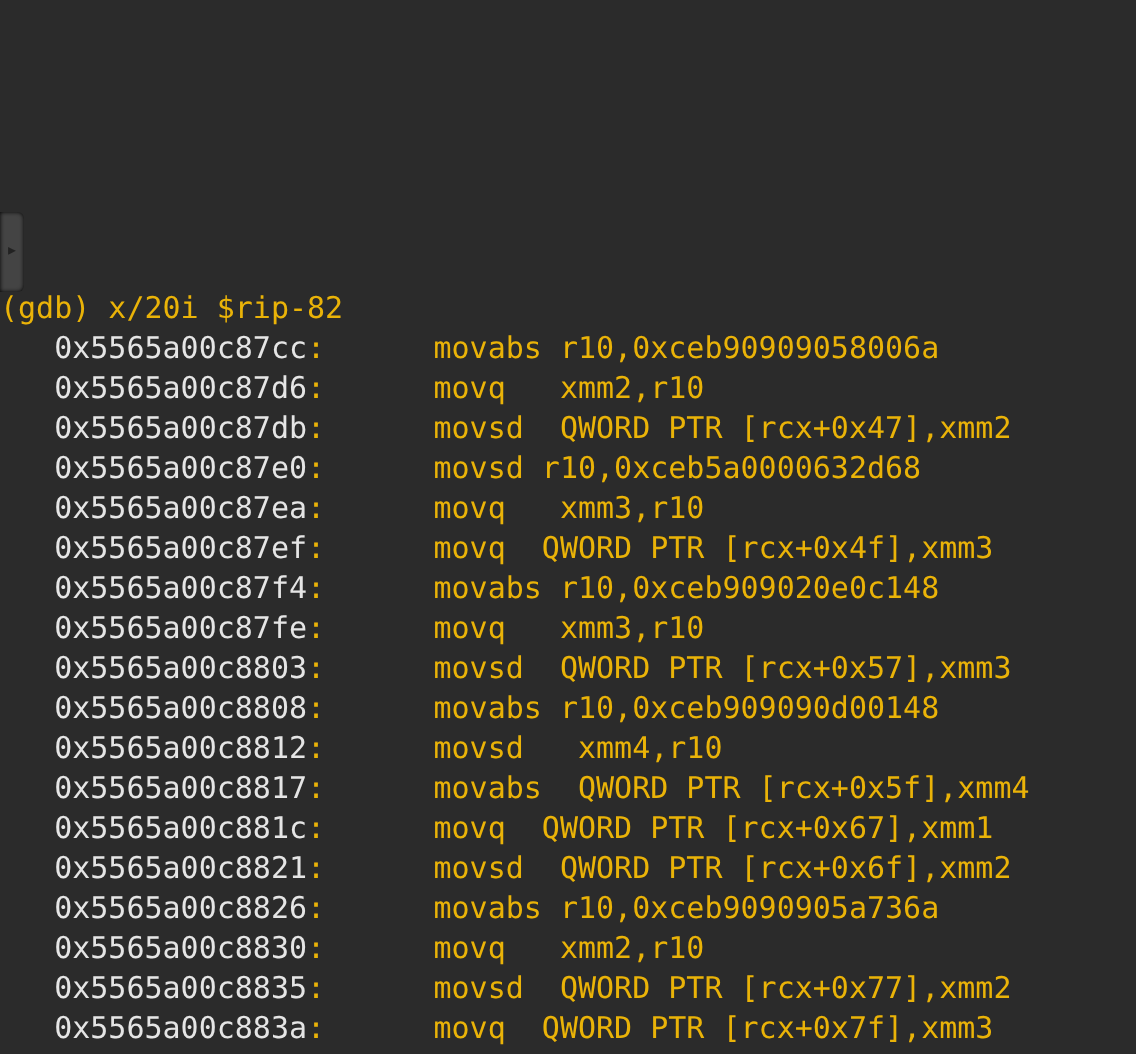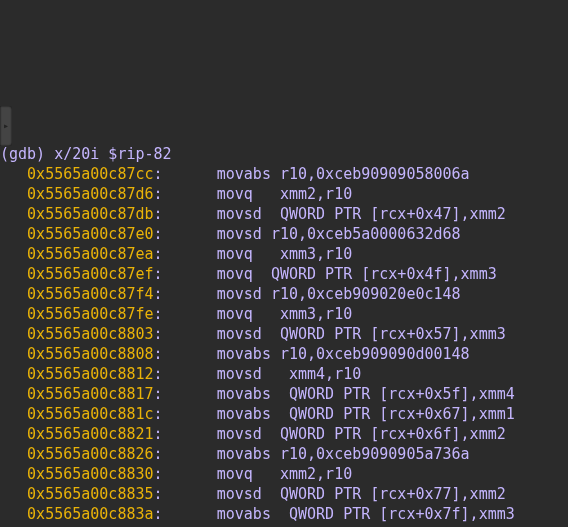--- a/index.html
+++ b/index.html
@@ -11,22 +11,22 @@
   line-height:20px;
   color:#d6d6d6;
   width:568px;
   height:527px;
   overflow:hidden;
   white-space:pre;
 }
 .term{
   padding:4px 0 0 0;
 }
-.addr{ color:#eab308; }
-.txt{ color:#c4b5fd; }
+.addr{ color:#e5e5e5; }
+.txt{ color:#eab308; }
 
 
 .sidetab{
   position:absolute;
   left:0;
   top:106px;
   width:12px;
   height:40px;
   background:#444;
   border-top-right-radius:3px;
@@ -46,32 +46,32 @@
 
 <div class="sidetab"><span>▸</span></div>
 
 <div class="term"><span class="txt">(gdb) x/20i $rip-82</span>
 <div id="disasm-block"><span class="txt">   </span><span class="addr">0x5565a00c87cc</span><span class="txt">:      </span><span class="txt">movabs r10,0xceb90909058006a</span>
 <span class="txt">   </span><span class="addr">0x5565a00c87d6</span><span class="txt">:      </span><span class="txt">movq   xmm2,r10</span>
 <span class="txt">   </span><span class="addr">0x5565a00c87db</span><span class="txt">:      </span><span class="txt">movsd  QWORD PTR [rcx+0x47],xmm2</span>
 <span class="txt">   </span><span class="addr">0x5565a00c87e0</span><span class="txt">:      </span><span class="txt">movsd r10,0xceb5a0000632d68</span>
 <span class="txt">   </span><span class="addr">0x5565a00c87ea</span><span class="txt">:      </span><span class="txt">movq   xmm3,r10</span>
 <span class="txt">   </span><span class="addr">0x5565a00c87ef</span><span class="txt">:      </span><span class="txt">movq  QWORD PTR [rcx+0x4f],xmm3</span>
-<span class="txt">   </span><span class="addr">0x5565a00c87f4</span><span class="txt">:      </span><span class="txt">movsd r10,0xceb909020e0c148</span>
+<span class="txt">   </span><span class="addr">0x5565a00c87f4</span><span class="txt">:      </span><span class="txt">movabs r10,0xceb909020e0c148</span>
 <span class="txt">   </span><span class="addr">0x5565a00c87fe</span><span class="txt">:      </span><span class="txt">movq   xmm3,r10</span>
 <span class="txt">   </span><span class="addr">0x5565a00c8803</span><span class="txt">:      </span><span class="txt">movsd  QWORD PTR [rcx+0x57],xmm3</span>
 <span class="txt">   </span><span class="addr">0x5565a00c8808</span><span class="txt">:      </span><span class="txt">movabs r10,0xceb909090d00148</span>
 <span class="txt">   </span><span class="addr">0x5565a00c8812</span><span class="txt">:      </span><span class="txt">movsd   xmm4,r10</span>
 <span class="txt">   </span><span class="addr">0x5565a00c8817</span><span class="txt">:      </span><span class="txt">movabs  QWORD PTR [rcx+0x5f],xmm4</span>
-<span class="txt">   </span><span class="addr">0x5565a00c881c</span><span class="txt">:      </span><span class="txt">movabs  QWORD PTR [rcx+0x67],xmm1</span>
+<span class="txt">   </span><span class="addr">0x5565a00c881c</span><span class="txt">:      </span><span class="txt">movq  QWORD PTR [rcx+0x67],xmm1</span>
 <span class="txt">   </span><span class="addr">0x5565a00c8821</span><span class="txt">:      </span><span class="txt">movsd  QWORD PTR [rcx+0x6f],xmm2</span>
 <span class="txt">   </span><span class="addr">0x5565a00c8826</span><span class="txt">:      </span><span class="txt">movabs r10,0xceb9090905a736a</span>
 <span class="txt">   </span><span class="addr">0x5565a00c8830</span><span class="txt">:      </span><span class="txt">movq   xmm2,r10</span>
 <span class="txt">   </span><span class="addr">0x5565a00c8835</span><span class="txt">:      </span><span class="txt">movsd  QWORD PTR [rcx+0x77],xmm2</span>
-<span class="txt">   </span><span class="addr">0x5565a00c883a</span><span class="txt">:      </span><span class="txt">movabs  QWORD PTR [rcx+0x7f],xmm3</span>
+<span class="txt">   </span><span class="addr">0x5565a00c883a</span><span class="txt">:      </span><span class="txt">movq  QWORD PTR [rcx+0x7f],xmm3</span>
 <span class="txt">   </span><span class="addr">0x5565a00c883f</span><span class="txt">:      </span><span class="txt">movsd  QWORD PTR [rcx+0x87],xmm4</span>
 
 </div>
 
 
 
 </div>
 
 
 

